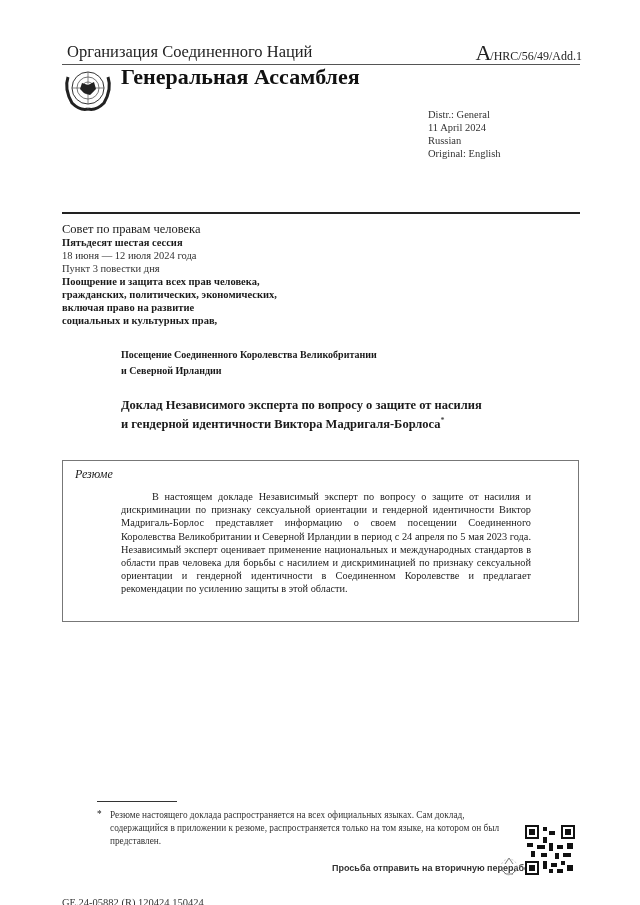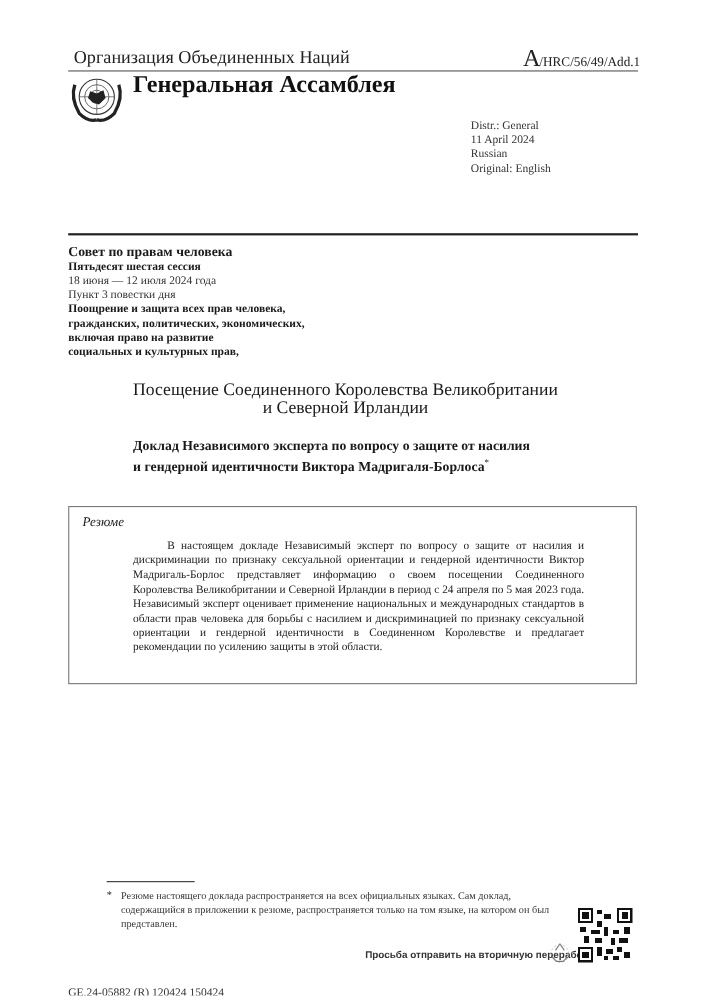--- a/index.html
+++ b/index.html
@@ -8,41 +8,41 @@
   .abs { position:absolute; }
   .org { left:67px; top:42px; font-size:16.5px; color:#222; }
   .symbol { right:58px; top:40px; font-size:12px; color:#222; }
   .symbol .big { font-size:22px; letter-spacing:-1px; }
   .hr-top { left:62px; top:64px; width:518px; height:1px; background:#555; }
   .emblem { left:62px; top:63px; width:52px; height:52px; }
   .assembly { left:121px; top:64px; font-size:22px; font-weight:bold; color:#111; }
   .distr { left:428px; top:76px; font-size:10.5px; line-height:13px; color:#333;margin-top:32px; }
   .hr-mid { left:62px; top:212px; width:518px; height:2px; background:#222; }
   .council { left:62px; top:223px; font-size:11.5px; line-height:13px; }
-  .council .c1 { font-weight:bold; font-size:12.5px; }
+  .council .c1 { font-weight:normal; font-size:12.5px; }
   .council .bold { font-weight:bold; font-size:10.5px; }
   .council .reg { font-size:10.5px; color:#333; }
-  .title1 { left:121px; top:347px; font-size:16px; font-weight:normal; line-height:16px;text-align:center; }
+  .title1 { left:121px; top:347px; font-size:10px; font-weight:bold; line-height:16px; }
   .title2 { left:121px; top:398px; font-size:12.5px; font-weight:bold; line-height:15px; }
   .title2 sup { font-weight:normal; font-size:8px; }
   .box { left:62px; top:460px; width:517px; height:162px; border:1px solid #777; box-sizing:border-box; }
   .resume-h { left:75px; top:467px; font-size:12px; font-style:italic; }
   .resume-p { left:121px; top:490px; width:410px; font-size:10.3px; line-height:13.2px; text-align:justify; text-indent:31px; color:#222; }
   .fn-line { left:97px; top:801px; width:80px; height:1px; background:#333; }
   .fn { left:110px; top:809px; width:405px; font-size:9.3px; line-height:13px; color:#333; }
   .fn-star { left:97px; top:809px; font-size:9.3px; }
   .jobno { left:62px; top:861px; font-size:10.5px; color:#333;margin-top:36px; }
   .recycle-txt { left:288px; top:863px; font-size:9px; font-weight:bold; color:#333; font-family:"Liberation Sans", sans-serif;padding-left:44px; }
   .recycle { left:498px; top:855px; width:22px; height:22px; }
   .qr { left:525px; top:825px; width:50px; height:50px; }
 </style>
 </head>
 <body>
 
-<div class="abs org">Организация Объединенных Наций</div>
+<div class="abs org">Организация Соединенного Наций</div>
 <div class="abs symbol"><span class="big">A</span><span>/HRC/56/49/Add.1</span></div>
 <div class="abs hr-top"></div>
 
 <svg class="abs emblem" viewBox="0 0 52 52">
   <circle cx="26" cy="25" r="16" fill="none" stroke="#333" stroke-width="1"></circle>
   <circle cx="26" cy="25" r="11" fill="none" stroke="#555" stroke-width="0.8"></circle>
   <circle cx="26" cy="25" r="6" fill="none" stroke="#555" stroke-width="0.8"></circle>
   <line x1="10" y1="25" x2="42" y2="25" stroke="#555" stroke-width="0.7"></line>
   <line x1="26" y1="9" x2="26" y2="41" stroke="#555" stroke-width="0.7"></line>
   <path d="M20 20 L26 22 L32 19 L34 26 L28 32 L22 30 L18 26 Z" fill="#222"></path>

